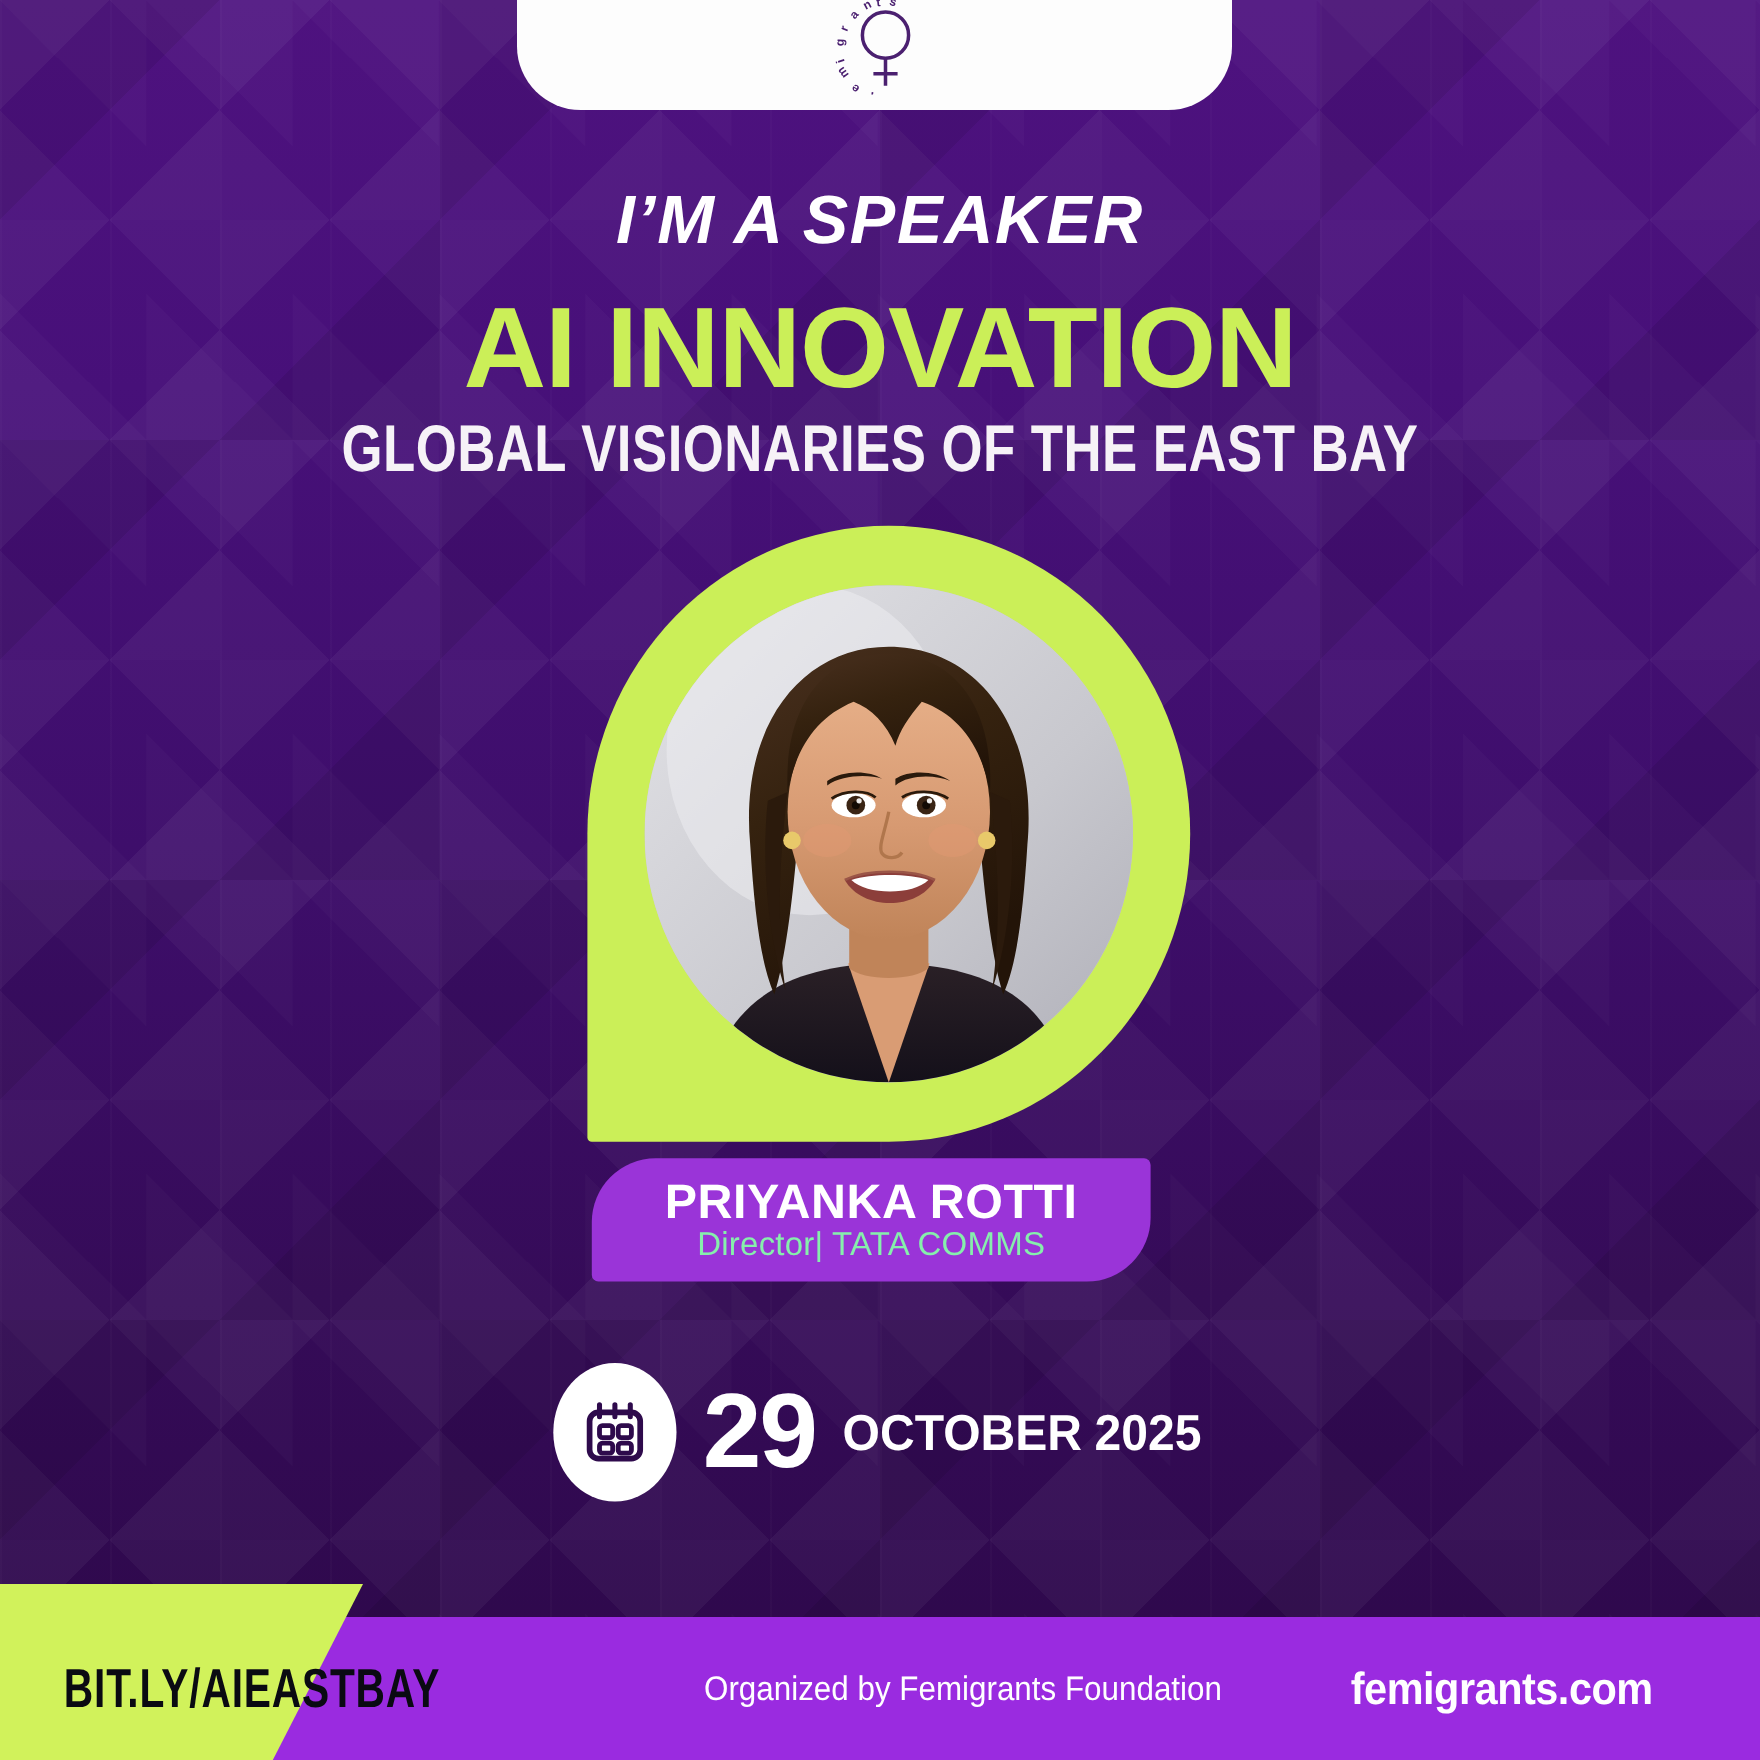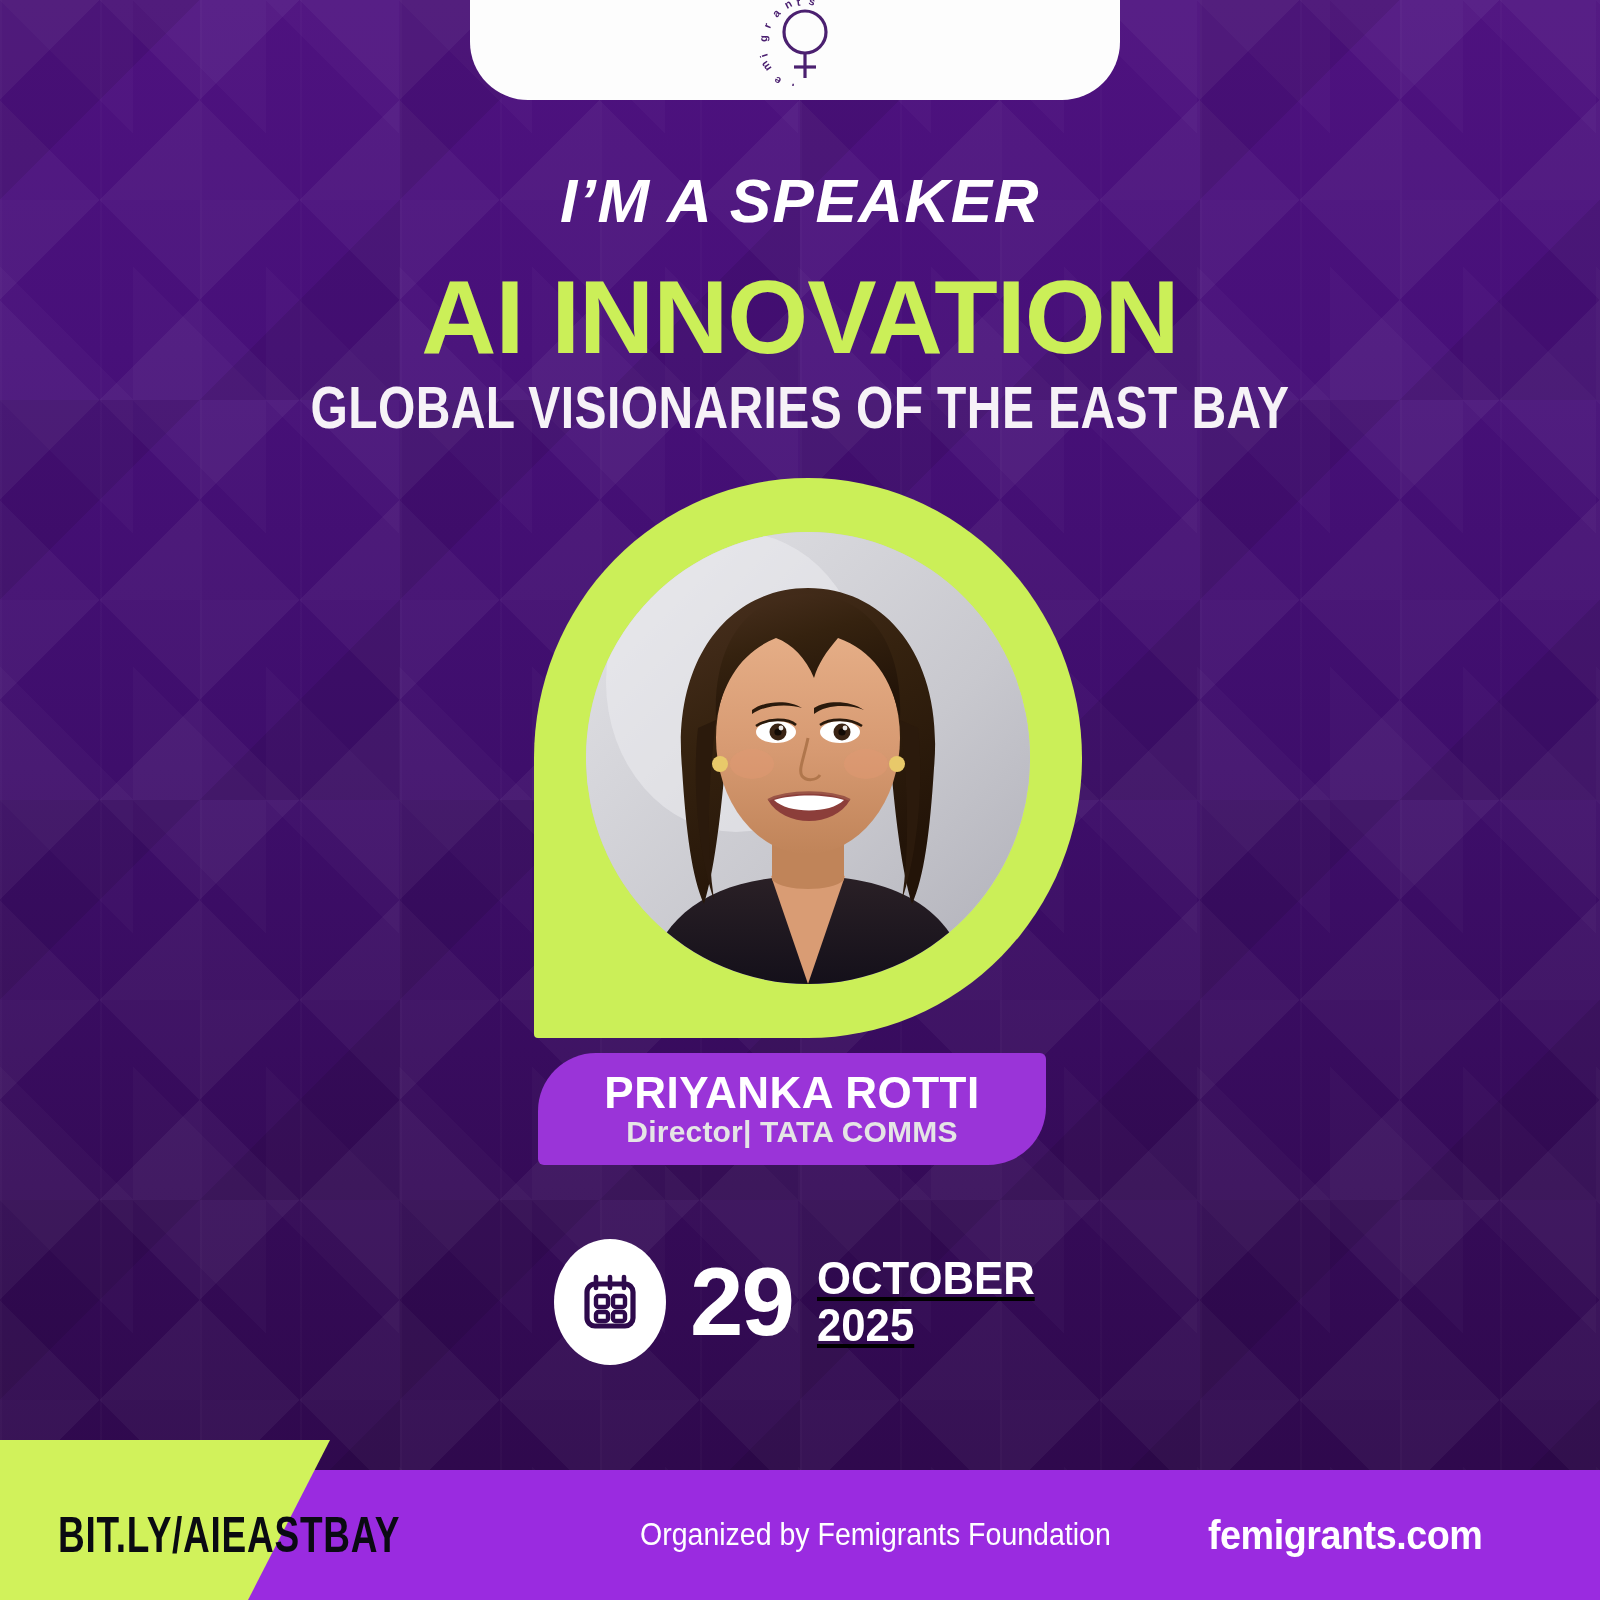--- a/index.html
+++ b/index.html
@@ -113,21 +113,21 @@
     z-index:6;
     display:flex; flex-direction:column;
     align-items:center; justify-content:center;
     gap:2px;
   }
   #speakerName{
     color:#FFFFFF; font-size:44px; font-weight:700; letter-spacing:.5px;
     line-height:1;
   }
   #speakerRole{
-    color:#e5e5e5; font-size:30px; font-weight:700; letter-spacing:.2px;
+    color:#86efac; font-size:30px; font-weight:400; letter-spacing:.2px;
     line-height:1;
   }
 
   
   #infoRow{
     position:absolute; left:0; top:1232px; width:1600px; height:140px;
     display:flex; align-items:center; justify-content:center;
     gap:40px;
     z-index:6;
   }
@@ -135,40 +135,40 @@
   .circle-icon{
     width:112px; height:126px; border-radius:50%;
     background:#FFFFFF;
     display:flex; align-items:center; justify-content:center;
     flex:0 0 auto;
   }
   #dateBig{
     color:#FFFFFF; font-size:96px; font-weight:700; line-height:.9;
     letter-spacing:-2px;
   }
-  .date-stack{ display:flex; flex-direction:column; line-height:1.02;text-decoration:underline; }
+  .date-stack{ display:flex; flex-direction:row; line-height:1.02; }
   .date-stack span{
     color:#FFFFFF; font-size:46px; font-weight:700; letter-spacing:0;
     transform:scaleX(.95); transform-origin:left;
   }
   .time-stack{ display:flex; flex-direction:column; line-height:1.06; }
   .time-stack span{
     color:#FFFFFF; font-size:50px; font-weight:700; letter-spacing:-.5px;
   }
 
   
   #footerPurple{
     position:absolute; left:0; bottom:0; width:1600px; height:130px;
     background:#9A2BE0;
     z-index:7;
     display:flex; align-items:center;
   }
   #footerTexts{
     position:absolute; left:640px; bottom:0; height:130px;
-    display:flex; align-items:center; gap:56px;
+    display:flex; align-items:center; gap:76px;
     z-index:9;
   }
   #organizedBy{
     color:#FFFFFF; font-size:31px; font-weight:400;
     transform:scaleX(.92); transform-origin:left;
   }
   #siteUrl{
     color:#FFFFFF; font-size:41px; font-weight:700; letter-spacing:-.5px;
     transform:scaleX(.92); transform-origin:left;
   }

